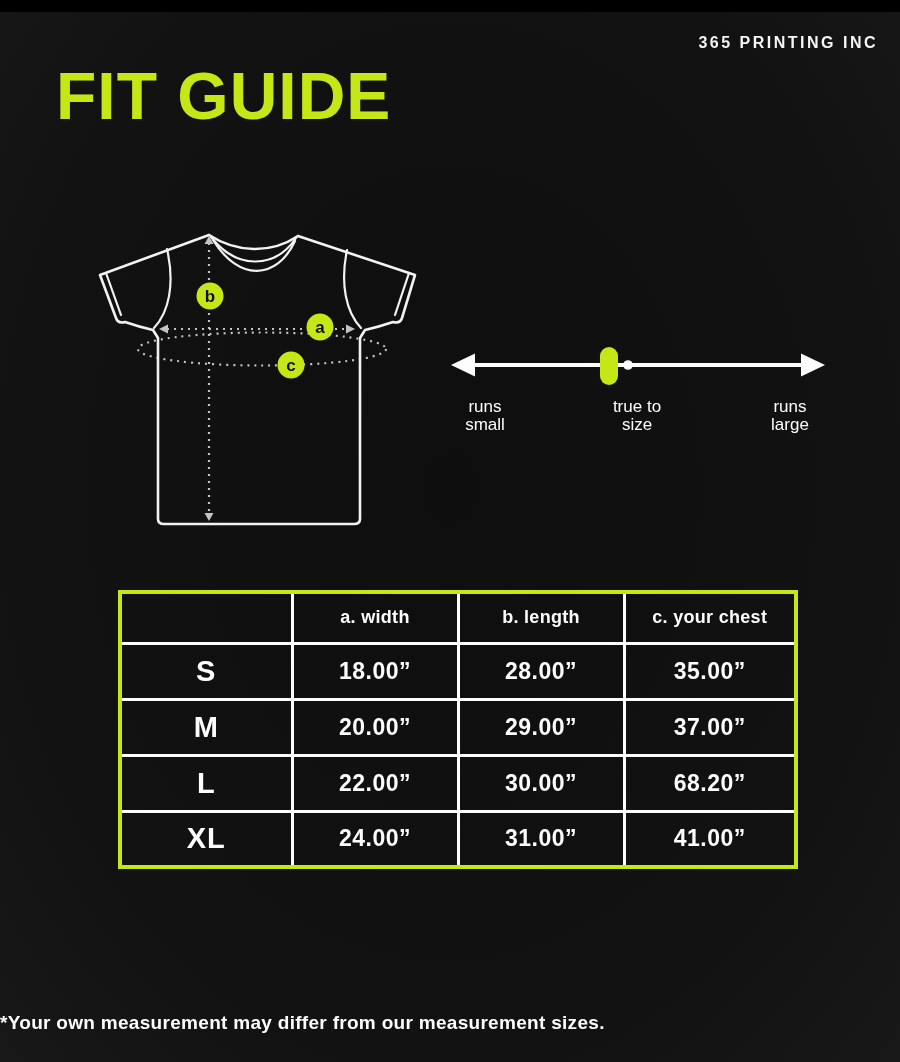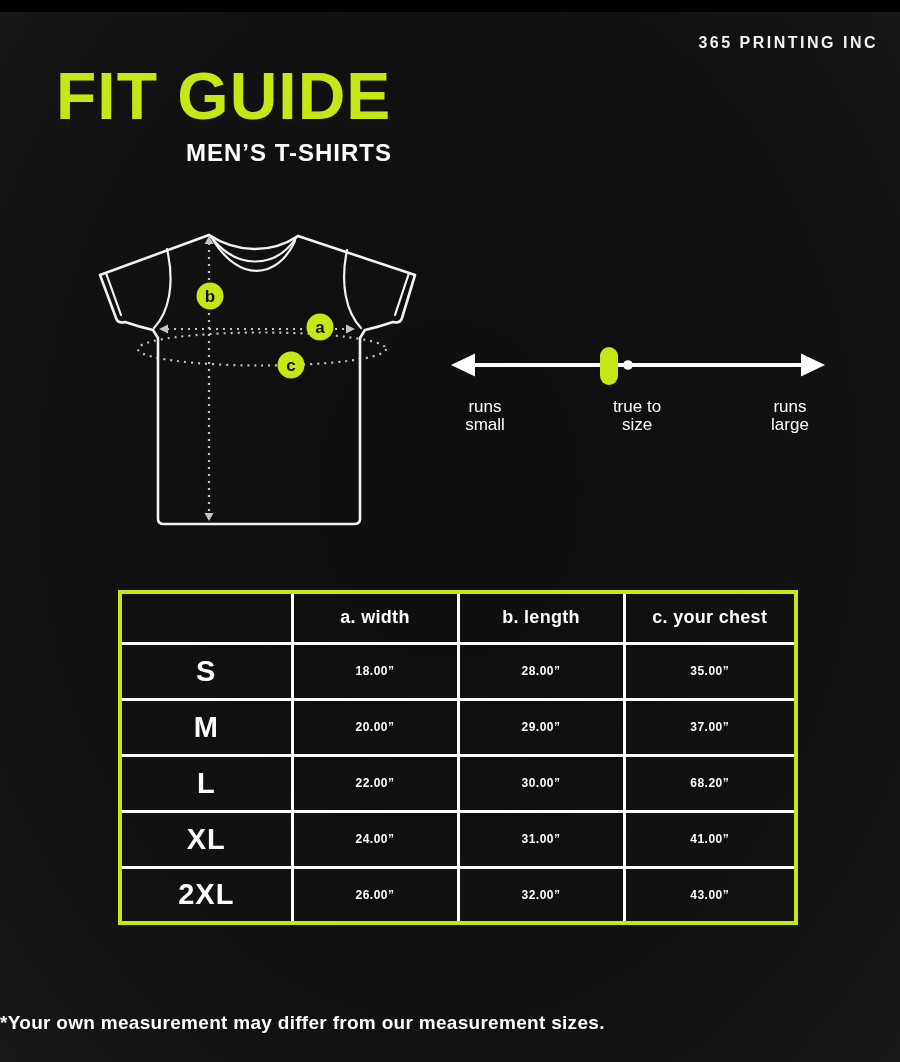--- a/index.html
+++ b/index.html
@@ -39,21 +39,21 @@
   table.size-table,
   table.size-table tr:first-child th{border-top:4px solid #c6e716;}
   table.size-table{border:4px solid #c6e716;padding-left:19px;}
   .size-table th,.size-table td{
     border:3px solid #fdfdfd;text-align:center;vertical-align:middle;
     color:#fdfdfd;font-weight:bold;padding:0;
   }
   .size-table thead tr{height:51px;}
   .size-table tbody tr{height:56px;}
   .size-table th{font-size:18px;letter-spacing:0.3px;}
-  .size-table td{font-size:12px;letter-spacing:0.5px;}
+  .size-table td{font-size:23px;letter-spacing:0.5px;}
   .size-table td.size-cell{font-size:29px;letter-spacing:1px;}
   .footnote{
     position:absolute;left:0;top:1000px;width:900px;text-align:left;
     font-size:19px;font-weight:bold;letter-spacing:0.3px;color:#fdfdfd;
   }
   .shirt-line{stroke:#f2f2f2;stroke-width:2.6;fill:none;stroke-linejoin:round;stroke-linecap:round;}
   .shirt-thin{stroke:#f2f2f2;stroke-width:2.2;fill:none;stroke-linecap:round;}
   .dash{stroke:#c4c4c4;stroke-width:2.2;fill:none;stroke-dasharray:2 5;stroke-linecap:butt;}
   .dash-arrow{fill:#c4c4c4;}
   .marker-circle{fill:#c6e716;}
@@ -61,21 +61,20 @@
   .scale-line{stroke:#fdfdfd;stroke-width:4;}
   .scale-head{fill:#fdfdfd;}
 </style>
 </head>
 <body>
 
 <div class="canvas">
 
   <div class="brand">365 PRINTING INC</div>
   <h1 class="title">FIT GUIDE</h1>
-  <div class="subtitle">MEN’S T-SHIRTS</div>
 
   <svg class="tshirt-svg" viewBox="0 0 345 330" aria-hidden="true">
 
     <g>
       <path class="dash" d="M82,117 L262,117"></path>
       <polygon class="dash-arrow" points="74,117 83,112.5 83,121.5"></polygon>
       <polygon class="dash-arrow" points="270,117 261,112.5 261,121.5"></polygon>
     </g>
 
     <g>
@@ -161,24 +160,18 @@
         <td>22.00”</td>
         <td>30.00”</td>
         <td>68.20”</td>
       </tr>
       <tr>
         <td class="size-cell">XL</td>
         <td>24.00”</td>
         <td>31.00”</td>
         <td>41.00”</td>
       </tr>
-      <tr>
-        <td class="size-cell">2XL</td>
-        <td>26.00”</td>
-        <td>32.00”</td>
-        <td>43.00”</td>
-      </tr>
     </tbody>
   </table>
 
   <div class="footnote">*Your own measurement may differ from our measurement sizes.</div>
 
 </div>
 
 </body></html>

